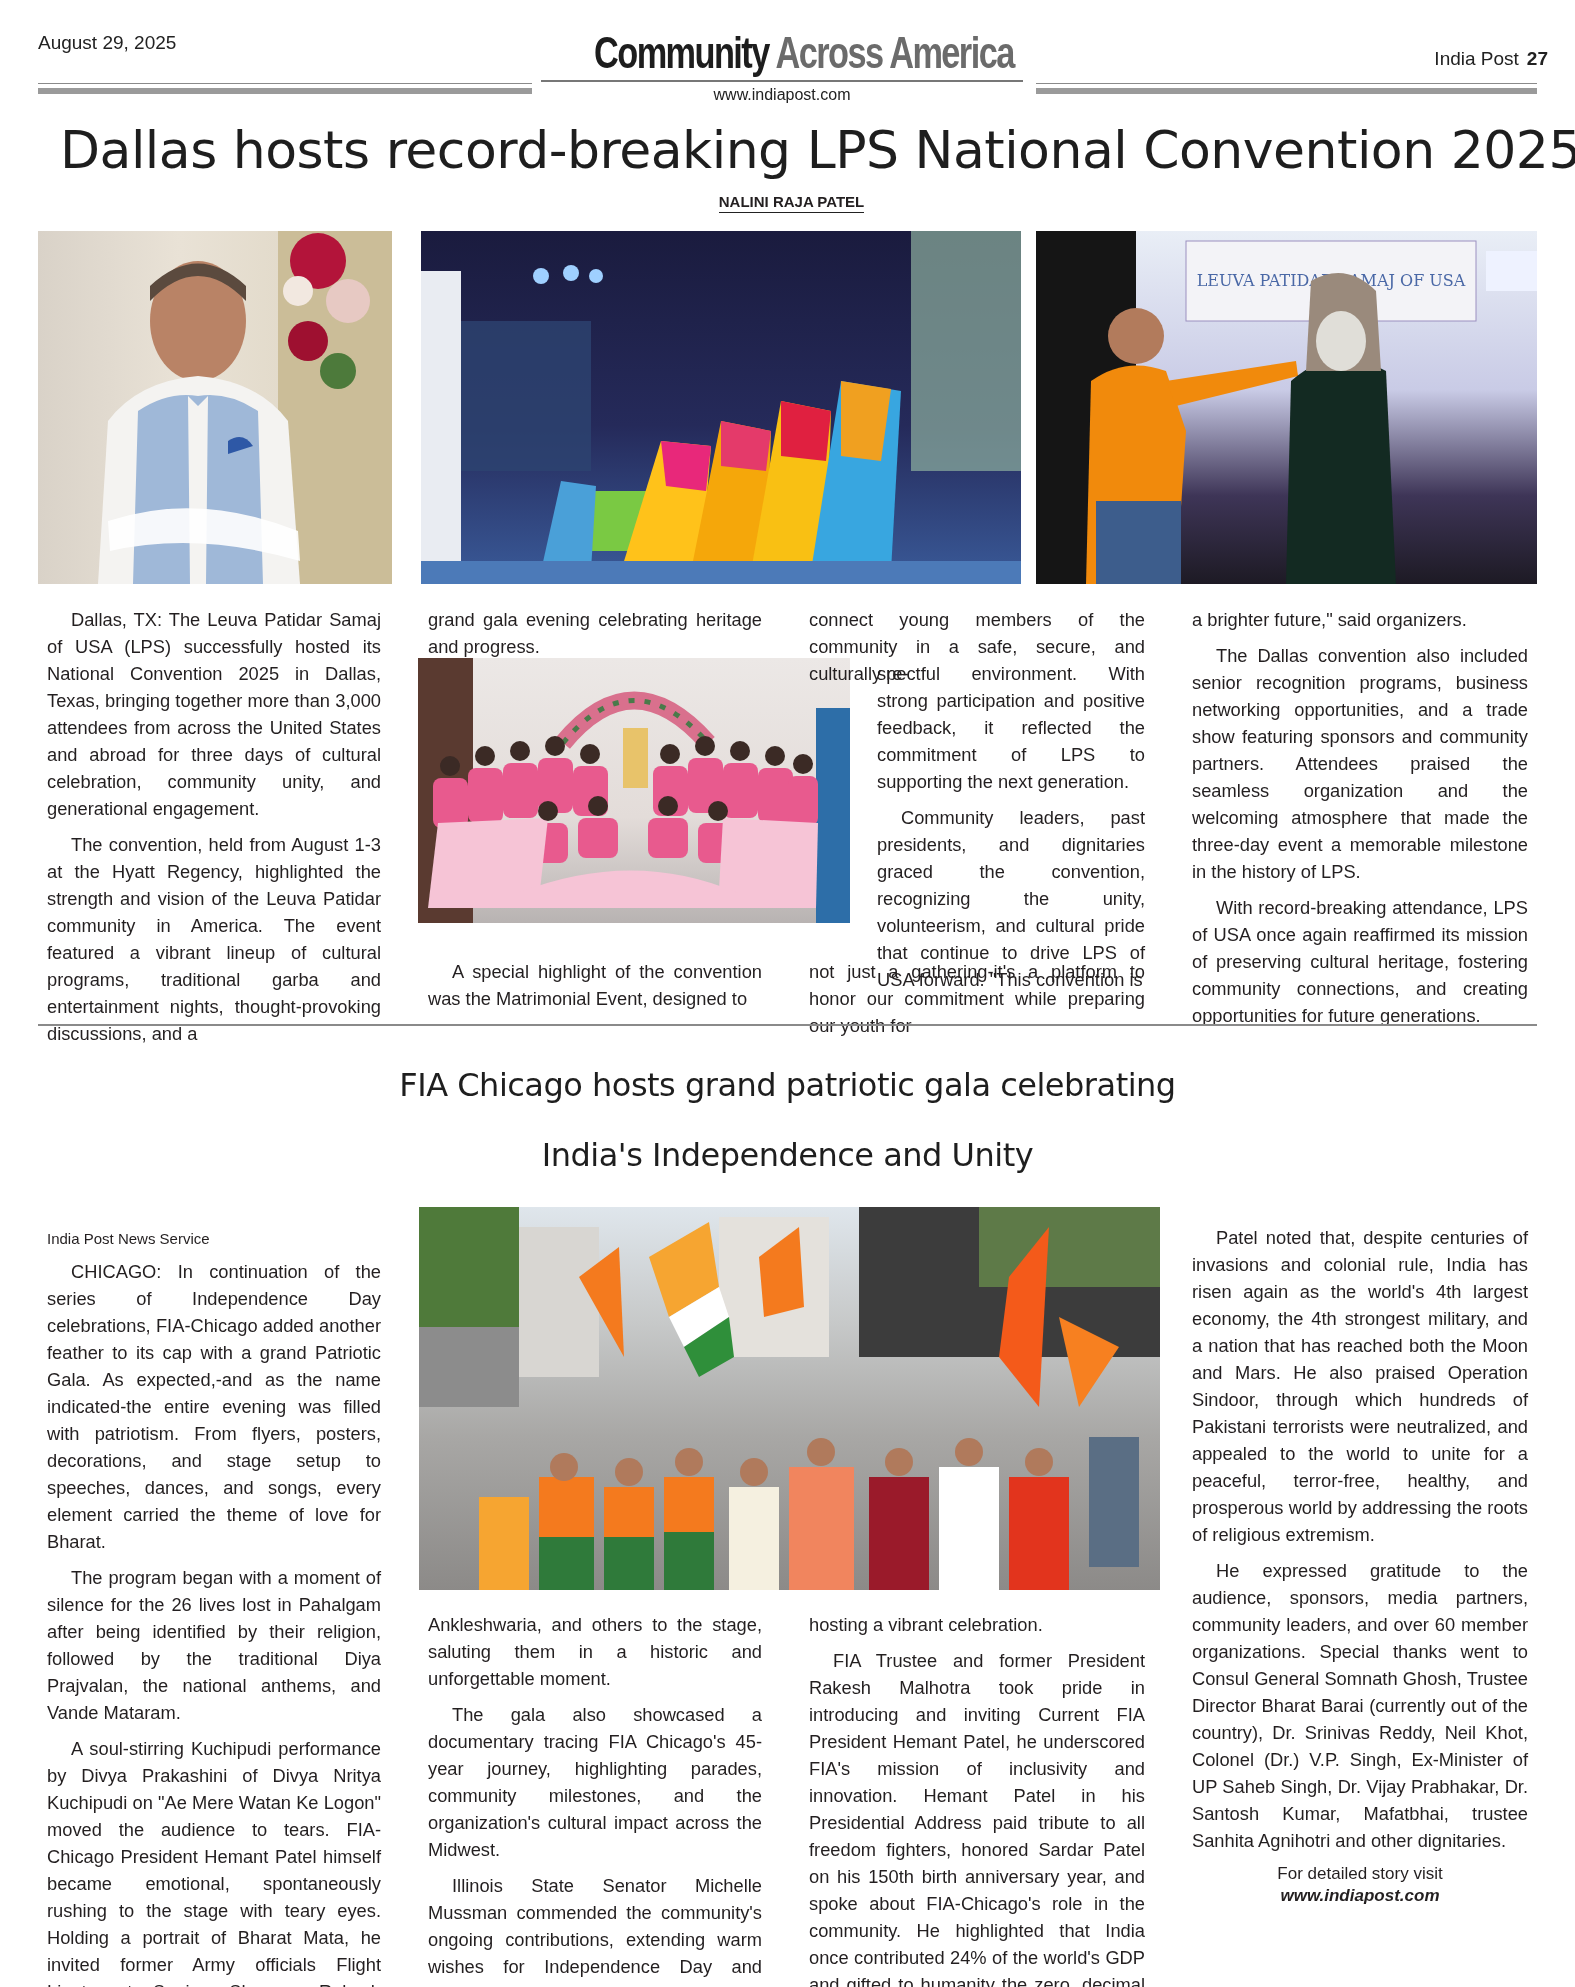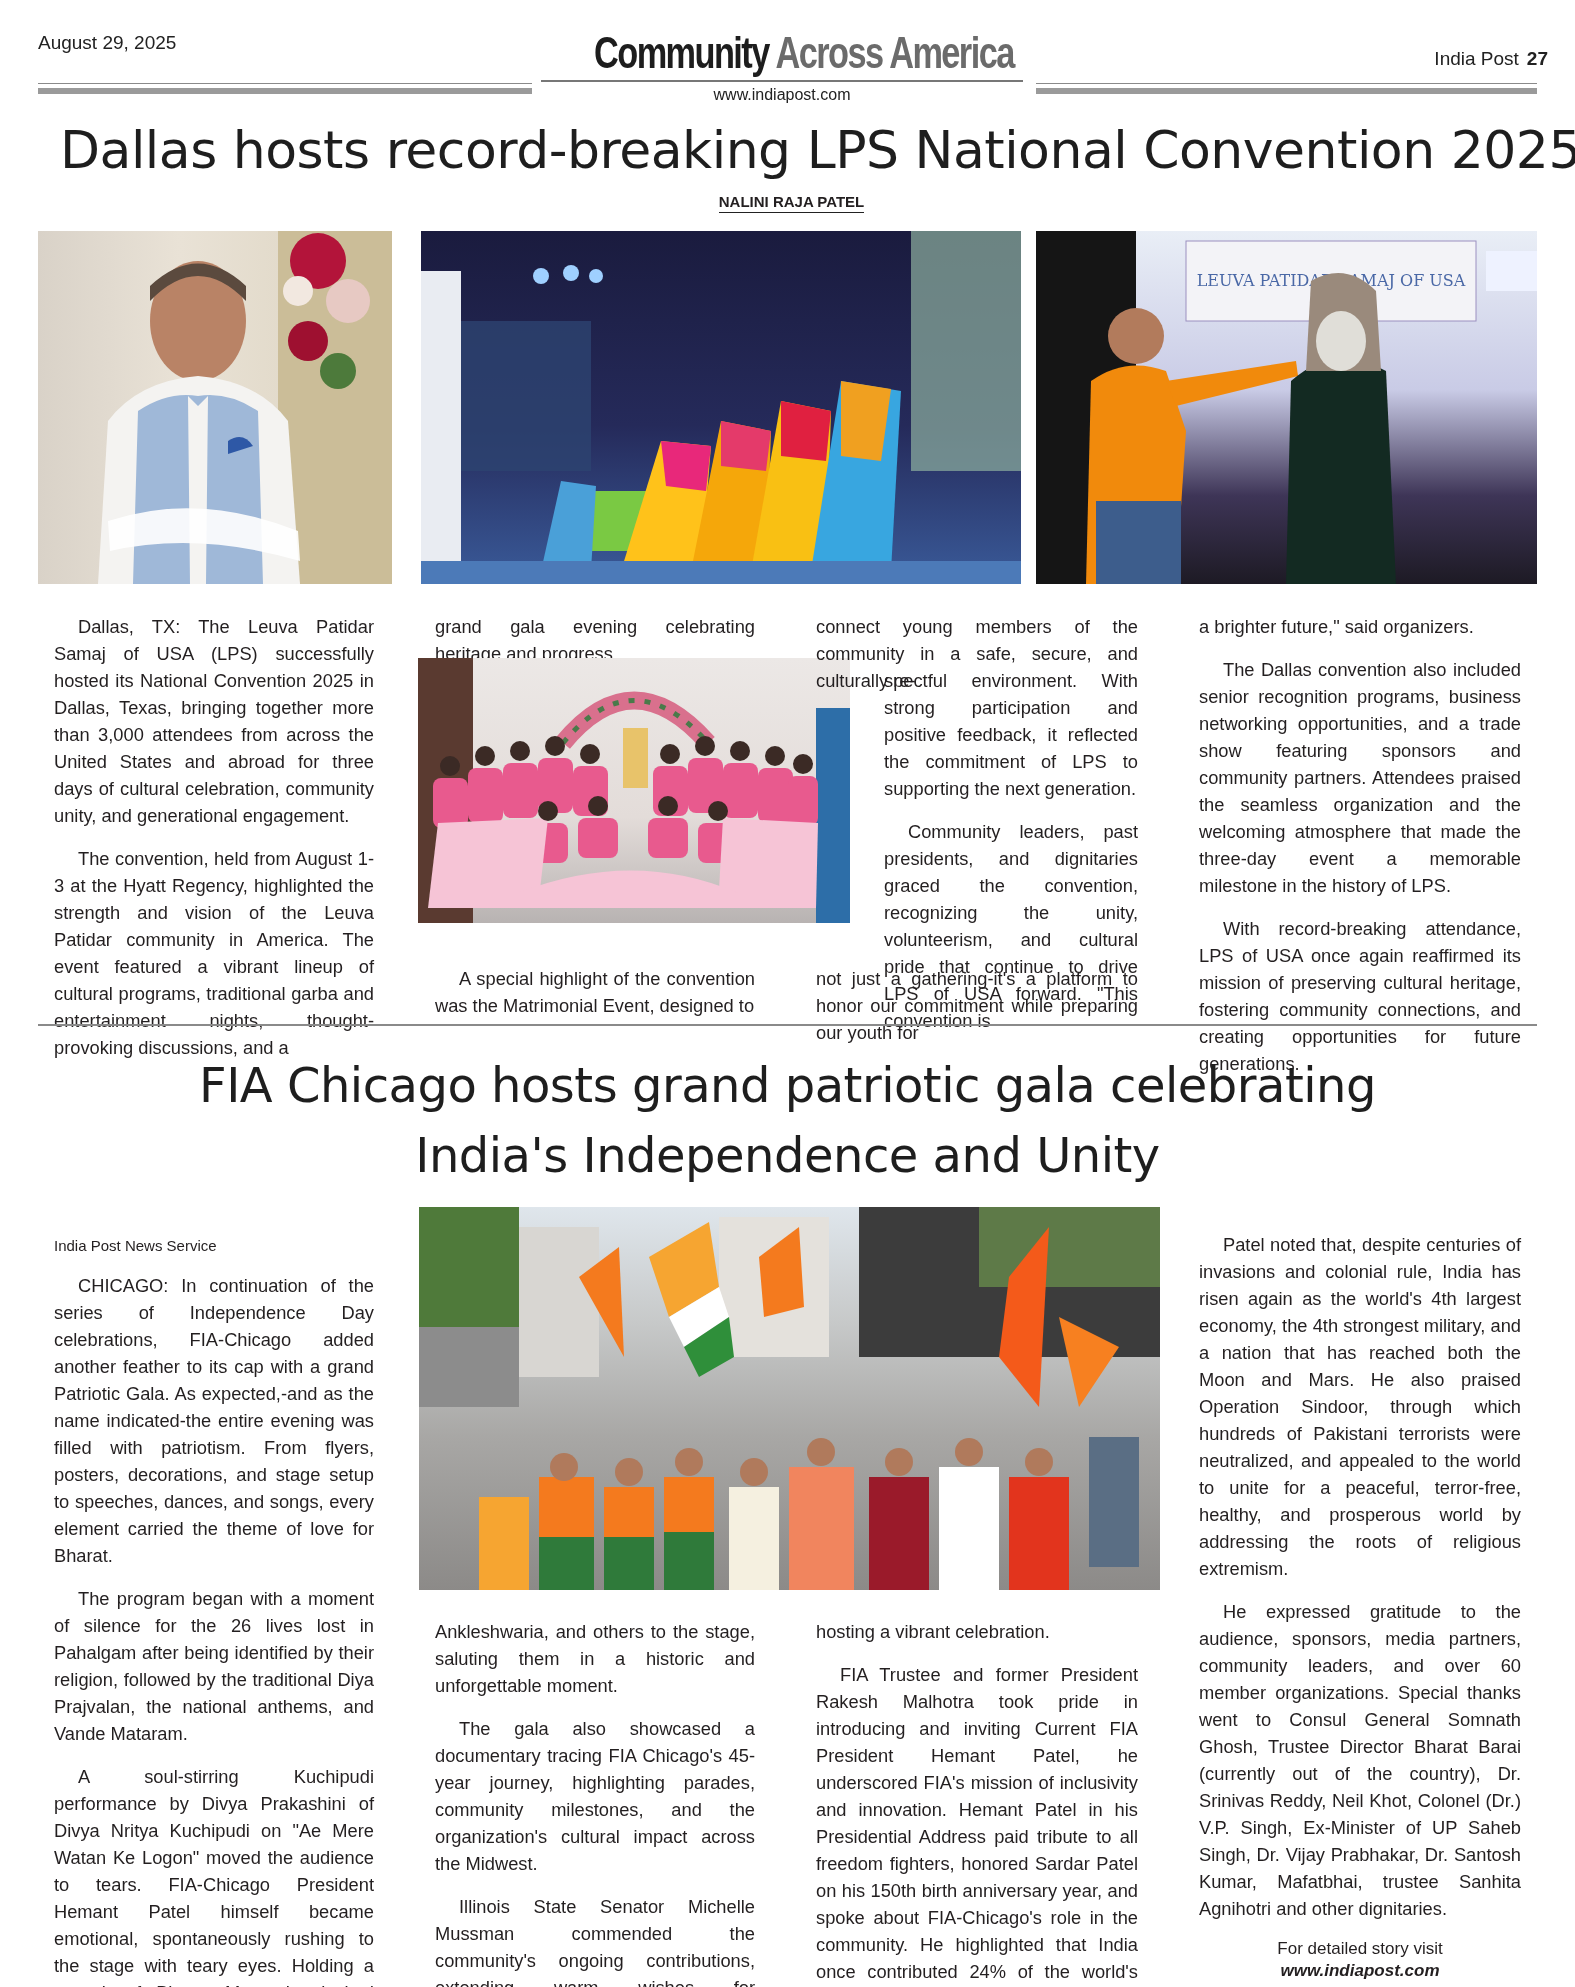--- a/index.html
+++ b/index.html
@@ -13,24 +13,24 @@
   .masthead-title { left:541px; top:30px; width:482px; text-align:center; font-family:"Liberation Sans", sans-serif; font-weight:bold; font-size:44px; letter-spacing:-2px; line-height:46px; transform:scaleX(0.78); transform-origin:center; white-space:nowrap; }
   .masthead-title .dark { color:#1d1d1d; }
   .masthead-title .grey { color:#6b6b6b; }
   .masthead-url { left:541px; top:86px; width:482px; text-align:center; font-size:16px; color:#222; }
   .headline { left:0; width:1575px; text-align:center; font-family:"DejaVu Sans", sans-serif; font-weight:normal; color:#1e1e1e; letter-spacing:-0.5px; }
   .h1 { top:118px; font-size:52px; line-height:64px;padding-left:33px; }
   .byline { left:4px; width:1575px; top:193px; text-align:center; font-size:15px; font-weight:bold; }
   .byline span { border-bottom:1px solid #222; padding-bottom:2px; }
   .photo { position:absolute; overflow:hidden; }
   .col { position:absolute; font-size:18.3px; line-height:27px; text-align:justify; color:#231f20; }
-  .col p { margin:16px; text-indent:24px; }
+  .col p { margin:9px; text-indent:24px; }
   .col p.noindent { text-indent:0; }
   .separator { left:38px; top:1024px; width:1499px; height:2px; background:#8a8a8a; }
-  .h2 { top:1050px; font-size:48px; line-height:70px; }
+  .h2 { top:1050px; font-size:32px; line-height:70px; }
   .service { font-size:15px; line-height:20px; }
   .more { text-align:center; font-size:17px; line-height:22px; }
   .more .url { font-weight:bold; font-style:italic; }
 </style>
 </head>
 <body>
 
 <div class="abs masthead-date">August 29, 2025</div>
 <div class="abs masthead-page"><span>India Post</span><b>27</b></div>
 <div class="abs rule-thin" style="left:38px;top:83px;width:494px;"></div>

